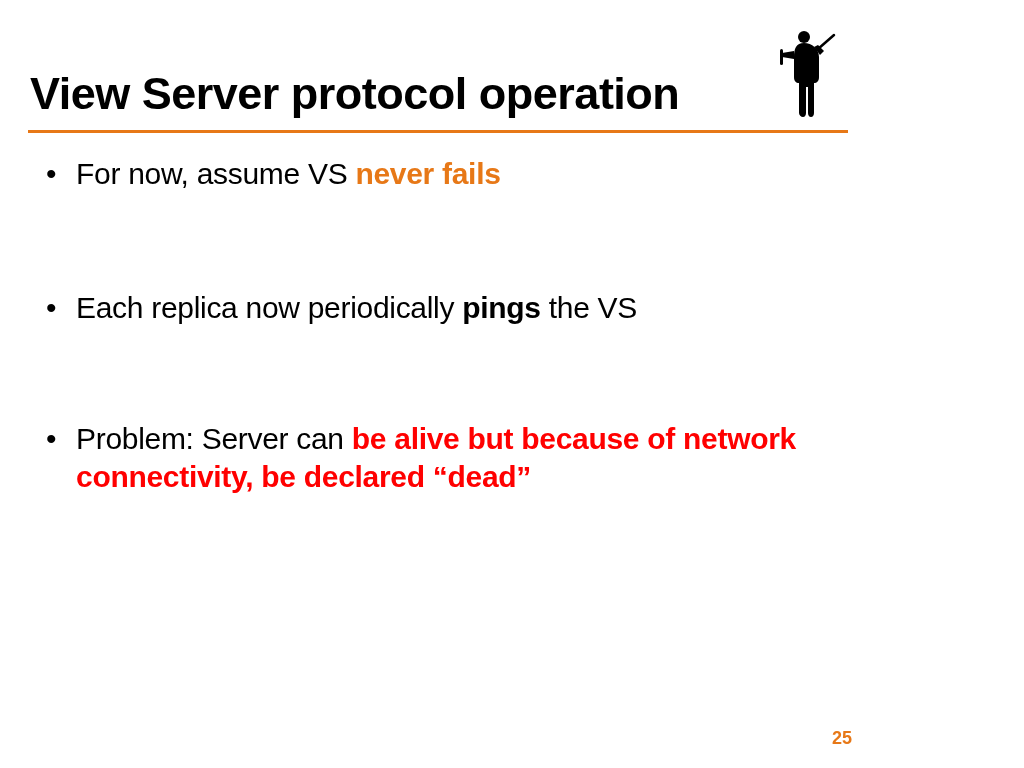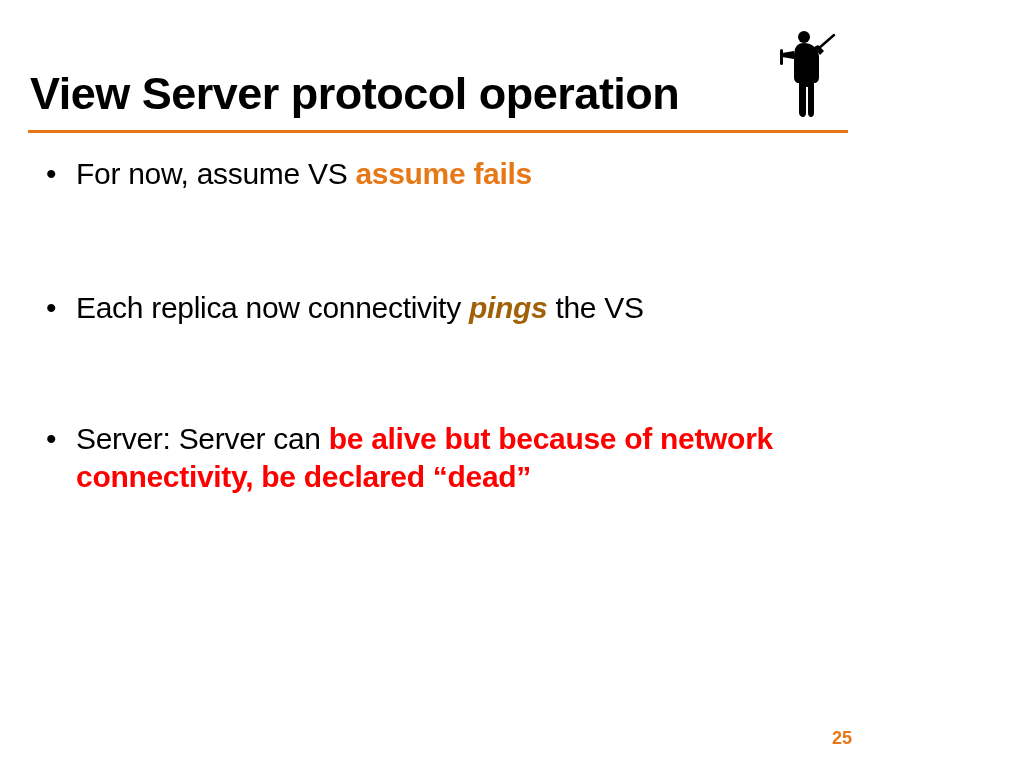--- a/index.html
+++ b/index.html
@@ -88,21 +88,21 @@
   }
   ul.sub > li::before {
     content: "–";
     position: absolute;
     left: 0;
     top: 0;
     color: #000;
   }
   .b { font-weight: 400; }
   .orange-b { color: #e77817; font-weight: 700; }
-  .orange-bi { color: #a16207; font-weight: 700; font-style: italic; }
+  .orange-bi { color: #000000; font-weight: 700; }
   .red-b { color: #ff0000; font-weight: 700; }
   .ital { font-style: italic; }
   .gap-lg { height: 96px; }
   .gap-md { height: 92px; }
   .pagenum {
     position: absolute;
     right: 24px;
     bottom: 19px;
     color: #e77817;
     font-weight: 700;
@@ -129,32 +129,32 @@
       </svg>
     </div>
   </div>
 
   <div class="rule"></div>
 
   <div class="body">
     <ul class="top">
 
       <li>
-        <span>For now, </span><span class="b">assume</span><span> VS </span><span class="orange-b">assume fails</span>
+        <span>For now, </span><span class="b">assume</span><span> VS </span><span class="orange-b">never fails</span>
       </li>
 
       <div class="gap-lg"></div>
 
       <li>
-        <span>Each replica now connectivity </span><span class="orange-bi">pings</span><span> the VS</span>
+        <span>Each replica now periodically </span><span class="orange-bi">pings</span><span> the VS</span>
       </li>
 
       <div class="gap-md"></div>
 
       <li>
-        <span class="b">Server:</span><span> Server can </span><span class="red-b">be alive but because of network connectivity, be declared “dead”</span>
+        <span class="b">Problem:</span><span> Server can </span><span class="red-b">be alive but because of network connectivity, be declared “dead”</span>
       </li>
 
     </ul>
   </div>
 
   <div class="pagenum">25</div>
 </div>
 
 </body></html>

